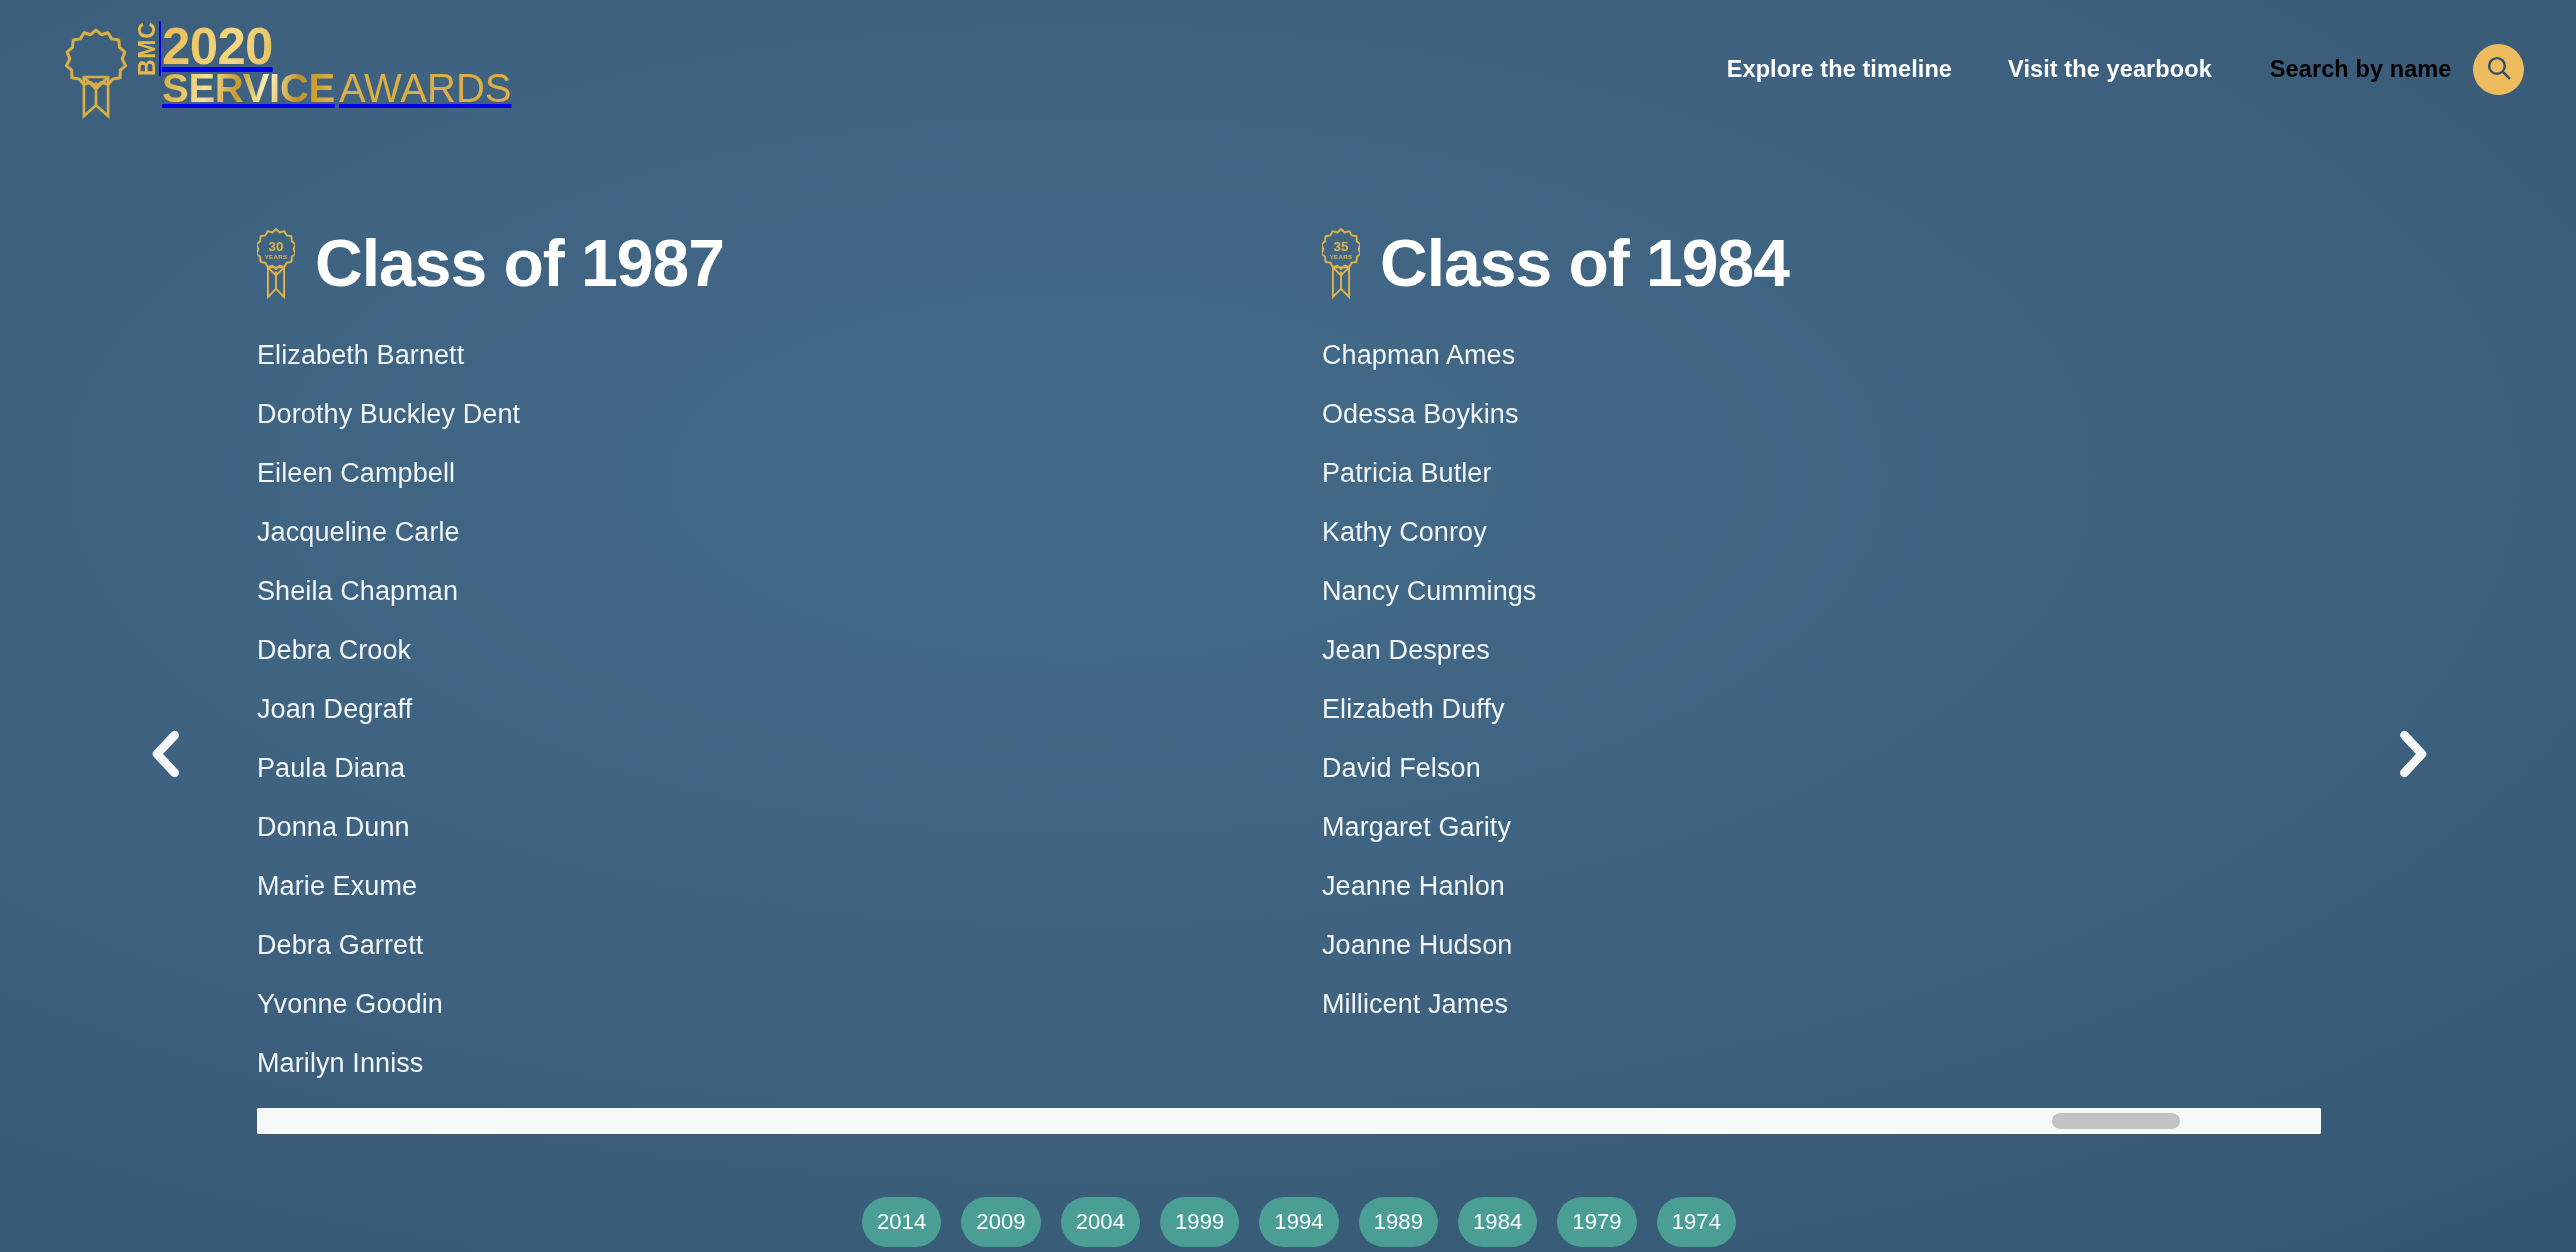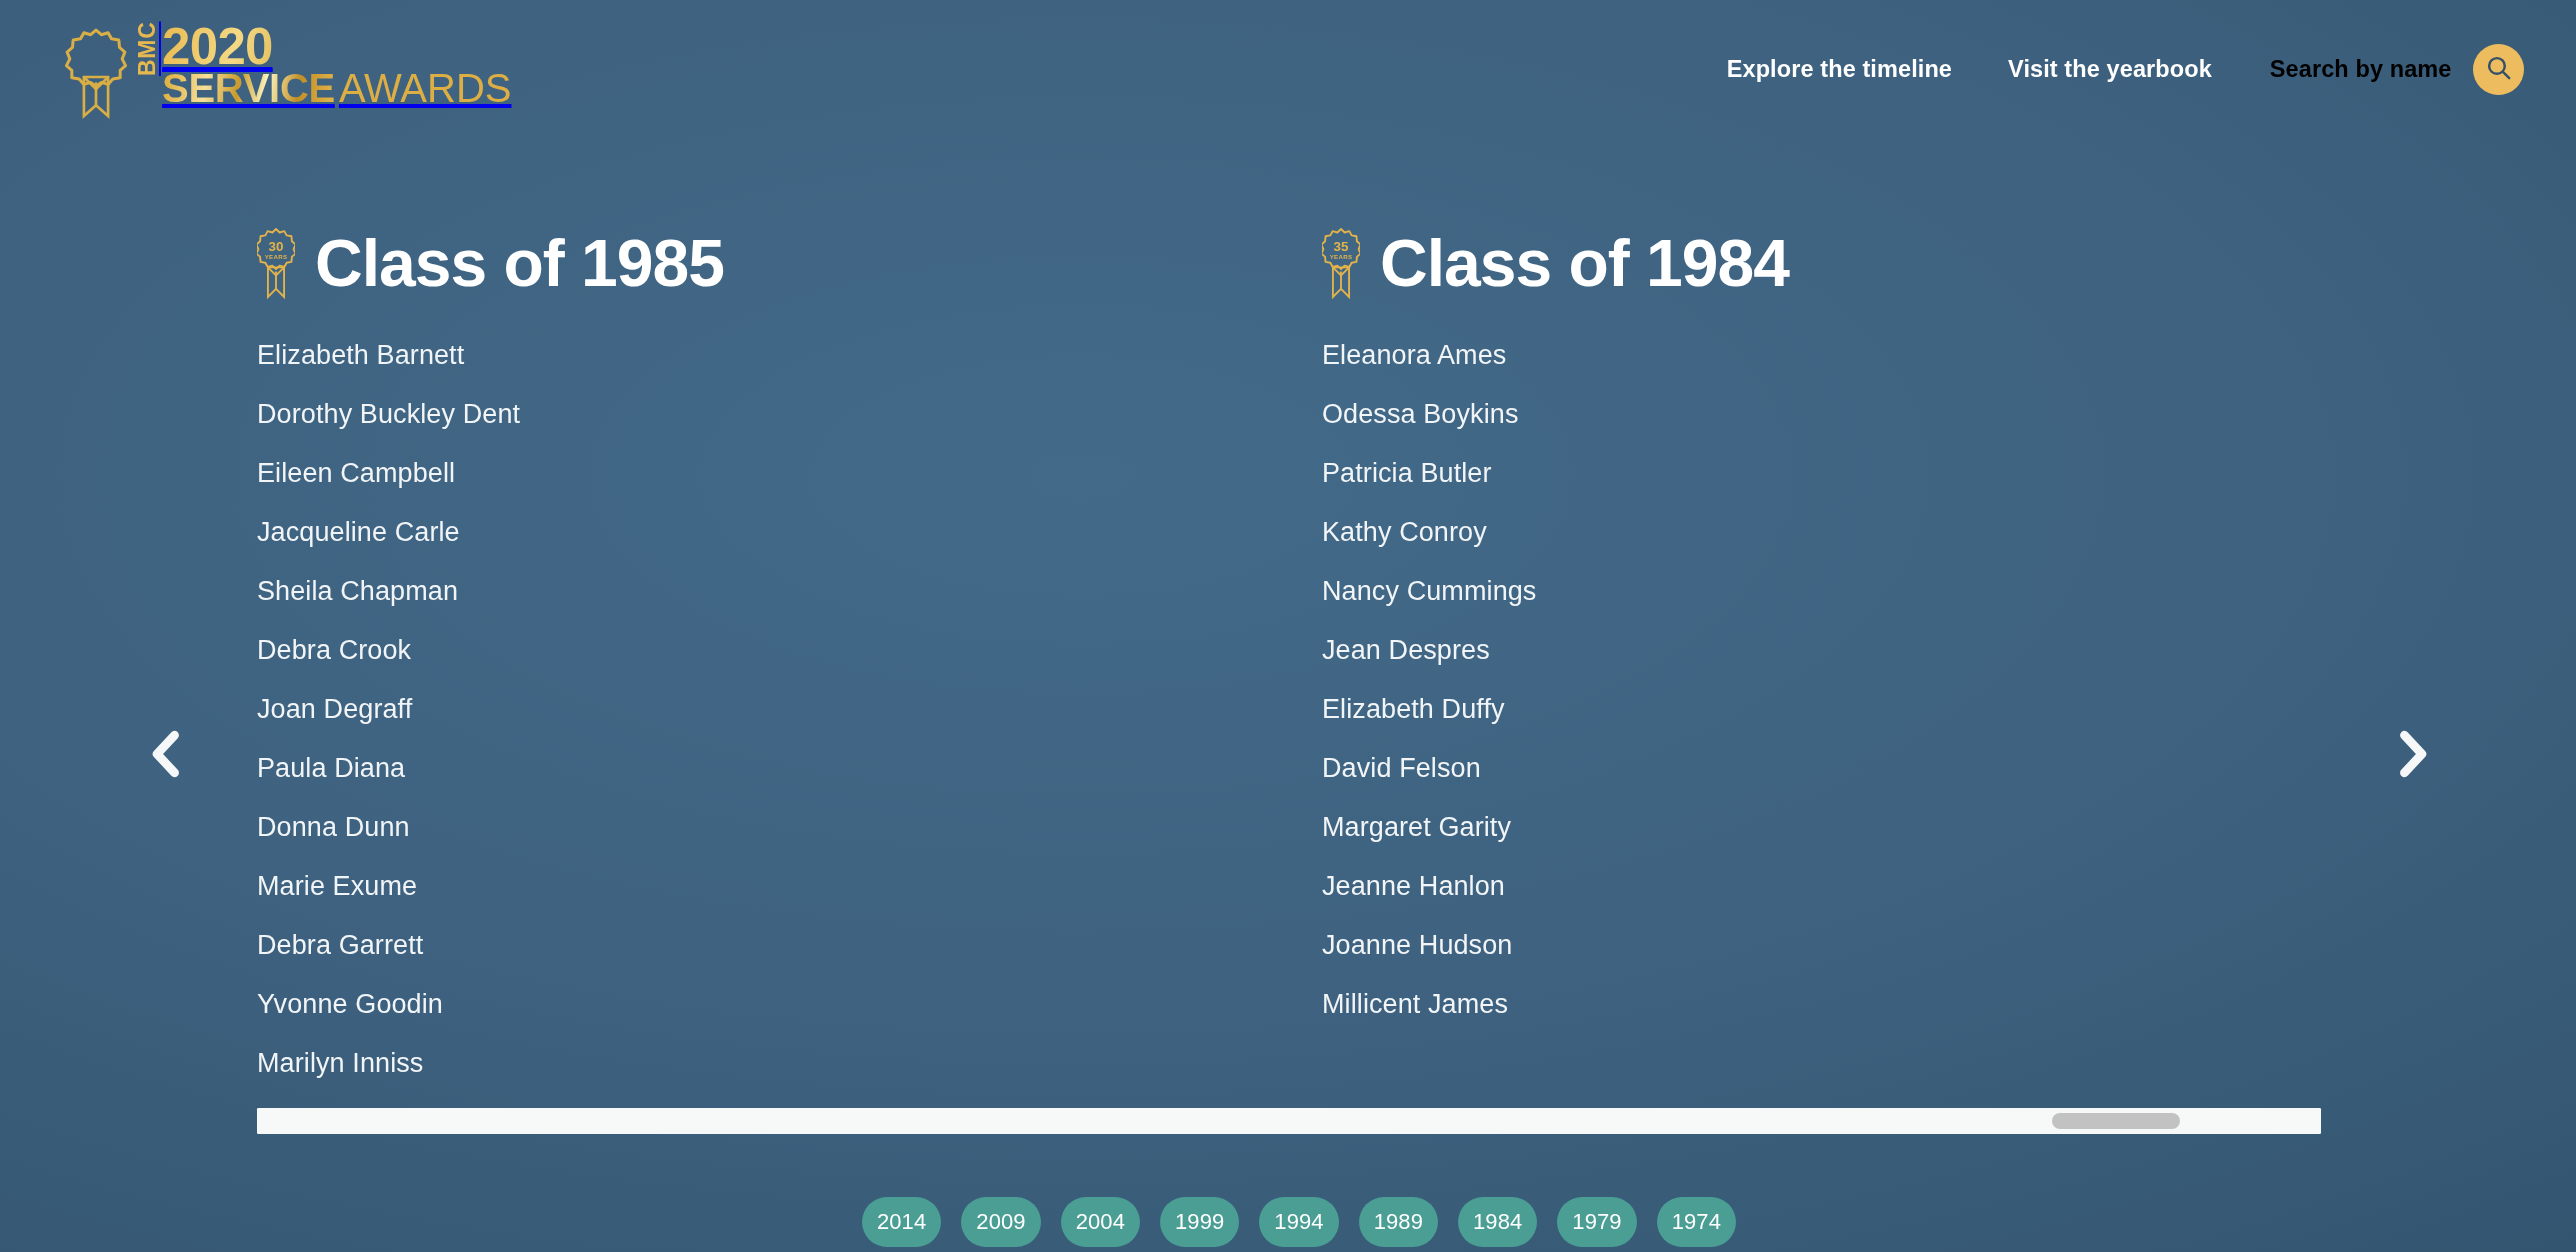--- a/index.html
+++ b/index.html
@@ -354,21 +354,21 @@
               <path d="M16 60 L28 72 L40 60" fill="none" stroke="#e2b34a" stroke-width="2.8"></path>
               <path d="M28 3 L33.4 8.2 L40.4 6.2 L43.8 12.4 L51 13.8 L51.6 21.2
                        L57 26 L54.2 32.8 L57 39.6 L51.6 44.4 L51 51.8 L43.8 53.2
                        L40.4 59.4 L33.4 57.4 L28 62.6 L22.6 57.4 L15.6 59.4 L12.2 53.2
                        L5 51.8 L4.4 44.4 L-1 39.6 L1.8 32.8 L-1 26 L4.4 21.2
                        L5 13.8 L12.2 12.4 L15.6 6.2 L22.6 8.2 Z" fill="none" stroke="#e2b34a" stroke-width="2.8" stroke-linejoin="round"></path>
               <text x="28" y="35" text-anchor="middle" font-family="'Liberation Sans', sans-serif" font-size="20" font-weight="700" fill="#e2b34a">30</text>
               <text x="28" y="48" text-anchor="middle" font-family="'Liberation Sans', sans-serif" font-size="9" font-weight="700" fill="#e2b34a" letter-spacing="0.5">YEARS</text>
             </svg>
           </span>
-          <h2 class="class-title">Class of 1985</h2>
+          <h2 class="class-title">Class of 1987</h2>
         </div>
         <ul class="name-list">
           <li class="name-item">Elizabeth Barnett</li>
           <li class="name-item">Dorothy Buckley Dent</li>
           <li class="name-item">Eileen Campbell</li>
           <li class="name-item">Jacqueline Carle</li>
           <li class="name-item">Sheila Chapman</li>
           <li class="name-item">Debra Crook</li>
           <li class="name-item">Joan Degraff</li>
           <li class="name-item">Paula Diana</li>
@@ -392,21 +392,21 @@
                        L40.4 59.4 L33.4 57.4 L28 62.6 L22.6 57.4 L15.6 59.4 L12.2 53.2
                        L5 51.8 L4.4 44.4 L-1 39.6 L1.8 32.8 L-1 26 L4.4 21.2
                        L5 13.8 L12.2 12.4 L15.6 6.2 L22.6 8.2 Z" fill="none" stroke="#e2b34a" stroke-width="2.8" stroke-linejoin="round"></path>
               <text x="28" y="35" text-anchor="middle" font-family="'Liberation Sans', sans-serif" font-size="20" font-weight="700" fill="#e2b34a">35</text>
               <text x="28" y="48" text-anchor="middle" font-family="'Liberation Sans', sans-serif" font-size="9" font-weight="700" fill="#e2b34a" letter-spacing="0.5">YEARS</text>
             </svg>
           </span>
           <h2 class="class-title">Class of 1984</h2>
         </div>
         <ul class="name-list">
-          <li class="name-item">Eleanora Ames</li>
+          <li class="name-item">Chapman Ames</li>
           <li class="name-item">Odessa Boykins</li>
           <li class="name-item">Patricia Butler</li>
           <li class="name-item">Kathy Conroy</li>
           <li class="name-item">Nancy Cummings</li>
           <li class="name-item">Jean Despres</li>
           <li class="name-item">Elizabeth Duffy</li>
           <li class="name-item">David Felson</li>
           <li class="name-item">Margaret Garity</li>
           <li class="name-item">Jeanne Hanlon</li>
           <li class="name-item">Joanne Hudson</li>

